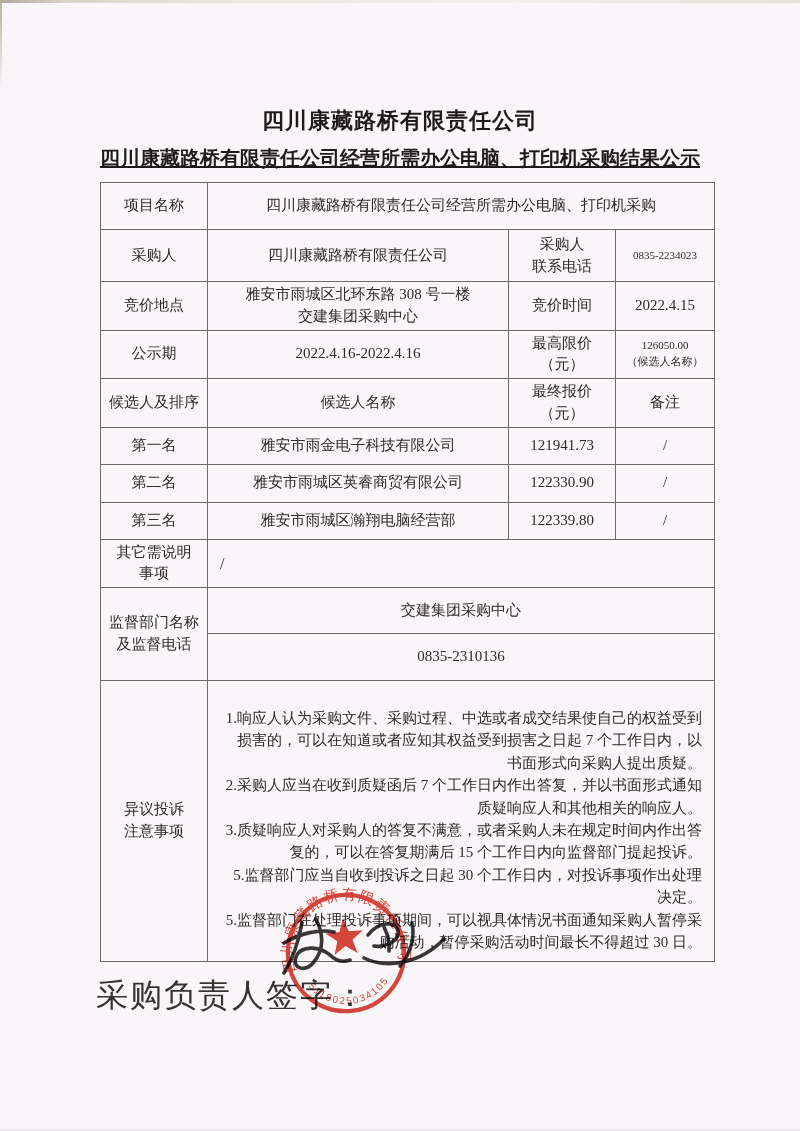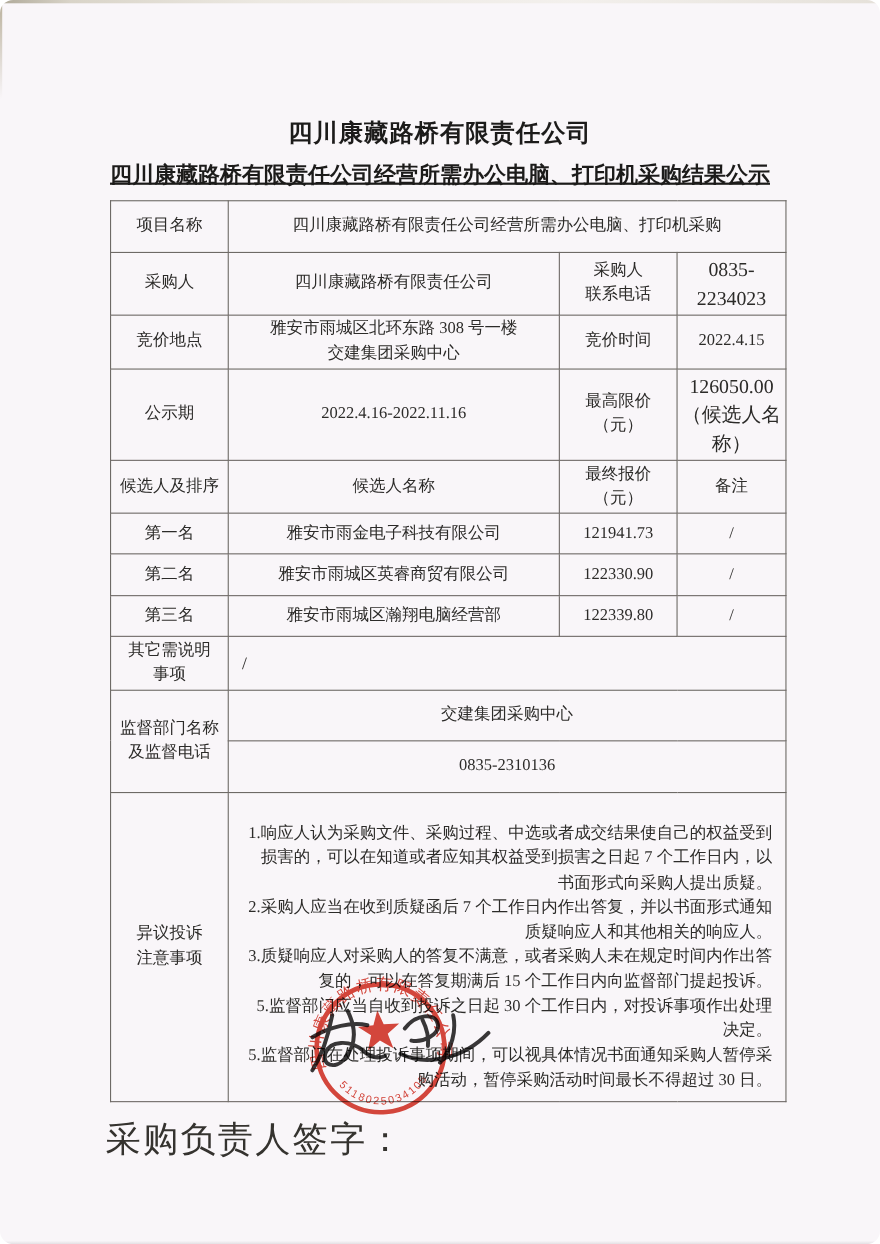--- a/index.html
+++ b/index.html
@@ -8,21 +8,20 @@
     width: 800px; height: 1131px;
     font-family: "Liberation Serif", "DejaVu Serif", serif;
     background: #ffffff;
   }
   .page {
     position: relative;
     width: 800px; height: 1131px;
     background: #f9f6f9;
     overflow: hidden;
     color: #2c2b29;
-    border-radius: 12px;
   }
   .edge-top {
     position: absolute; top: 0; left: 0; right: 0; height: 3px;
     background: linear-gradient(90deg, #8f8870, #cbc5b3 8%, #e7e3d8 30%, #f0ede7 65%, #ddd8cc);
     opacity: .7;
   }
   .edge-left {
     position: absolute; top: 0; left: 0; width: 2px; height: 90px;
     background: linear-gradient(180deg, #b9b09b, rgba(233,229,219,0));
   }
@@ -53,21 +52,21 @@
   .result-table td {
     border: 1px solid #6e6a66;
     text-align: center;
     vertical-align: middle;
     font-size: 15px;
     color: #2c2b29;
     padding: 2px 4px;
     line-height: 1.45;
     overflow: hidden;
   }
-  .result-table td.small-val { font-size: 18px; }
+  .result-table td.small-val { font-size: 11px; }
   .result-table td.slash-cell {
     text-align: left; padding-left: 12px; font-size: 16px; vertical-align: middle;
   }
   .result-table td.objection-cell {
     text-align: right; vertical-align: top;
     padding: 26px 12px 8px 16px;
     line-height: 22.4px;
     font-size: 15px;
   }
   .objection-cell p { margin: 0; }
@@ -128,21 +127,21 @@
         <td>竞价地点</td>
         <td>
           <div>雅安市雨城区北环东路 308 号一楼</div>
           <div>交建集团采购中心</div>
         </td>
         <td>竞价时间</td>
         <td>2022.4.15</td>
       </tr>
       <tr style="height:47px">
         <td>公示期</td>
-        <td>2022.4.16-2022.11.16</td>
+        <td>2022.4.16-2022.4.16</td>
         <td>
           <div>最高限价</div>
           <div>（元）</div>
         </td>
         <td class="small-val">
           <div>126050.00</div>
           <div>（候选人名称）</div>
         </td>
       </tr>
       <tr style="height:43px">

